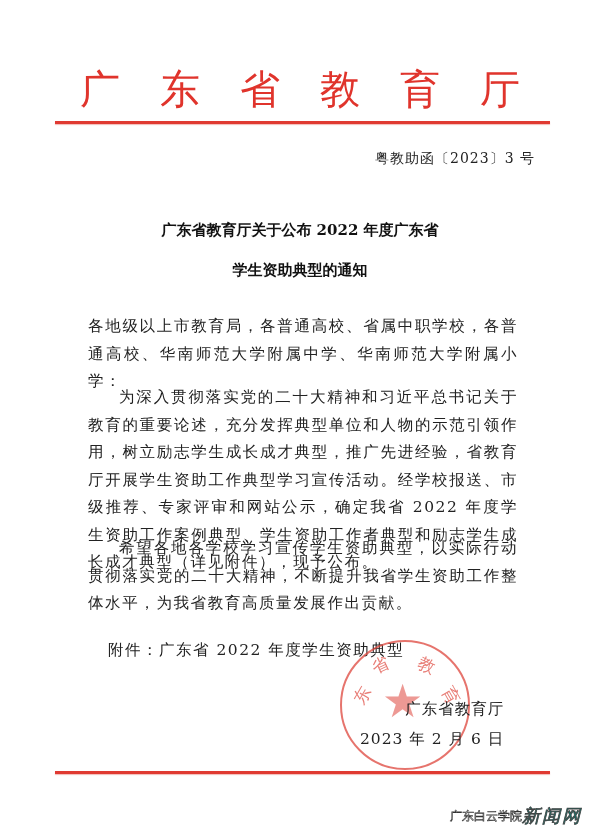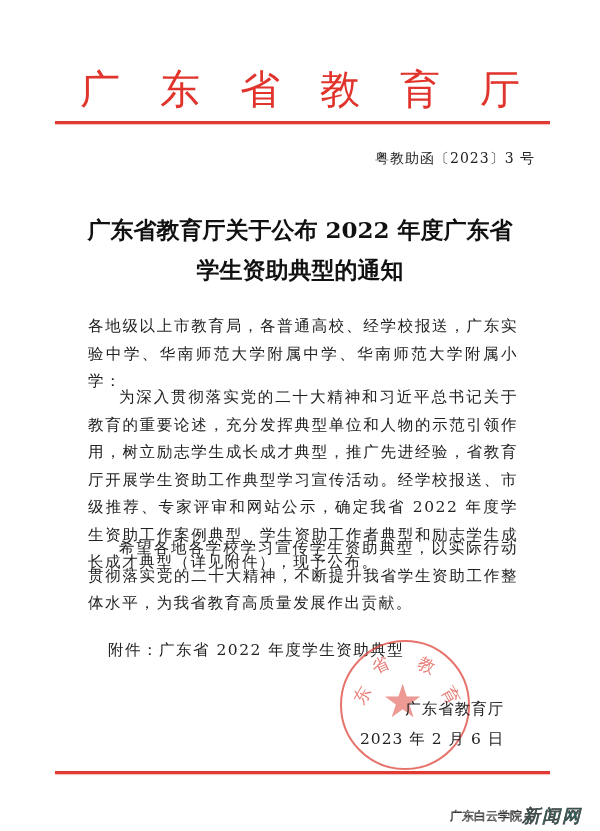--- a/index.html
+++ b/index.html
@@ -14,21 +14,21 @@
 
     .red-rule { position: absolute; left: 55px; width: 495px; height: 3px; background: #e03a32;
                 box-shadow: 0 1px 1px rgba(224,58,50,0.35); }
     .rule-top { top: 121px; }
     .rule-bottom { top: 771px; }
 
     .doc-number { position: absolute; top: 150px; right: 65px; font-size: 14px; color: #222;
                   letter-spacing: 1px; }
 
     .doc-title { position: absolute; top: 210px; left: 0; width: 600px; text-align: center;
-                 font-size: 23px; font-weight: bold; line-height: 40px; color: #111; }
+                 font-size: 15px; font-weight: bold; line-height: 40px; color: #111; }
 
     .body-text { position: absolute; left: 88px; width: 430px; font-size: 15.5px;
                  line-height: 27.5px; letter-spacing: 1.6px; color: #222; text-align: justify; }
     .addressee { top: 313px; }
     .para1 { top: 384px; }
     .para2 { top: 535px; }
     .indent { text-indent: 2em; }
 
     .attachment { position: absolute; top: 640px; left: 108px; font-size: 15.5px;
                   letter-spacing: 1.5px; color: #222; }
@@ -68,21 +68,21 @@
 
   <div class="red-rule rule-top"></div>
 
   <div class="doc-number">粤教助函〔2023〕3 号</div>
 
   <div class="doc-title">
     <div>广东省教育厅关于公布 2022 年度广东省</div>
     <div>学生资助典型的通知</div>
   </div>
 
-  <div class="body-text addressee">各地级以上市教育局，各普通高校、经学校报送，广东实验中学、华南师范大学附属中学、华南师范大学附属小学：</div>
+  <div class="body-text addressee">各地级以上市教育局，各普通高校、省属中职学校，各普通高校、华南师范大学附属中学、华南师范大学附属小学：</div>
 
   <div class="body-text para1 indent">为深入贯彻落实党的二十大精神和习近平总书记关于教育的重要论述，充分发挥典型单位和人物的示范引领作用，树立励志学生成长成才典型，推广先进经验，省教育厅开展学生资助工作典型学习宣传活动。经学校报送、市级推荐、专家评审和网站公示，确定我省 2022 年度学生资助工作案例典型、学生资助工作者典型和励志学生成长成才典型（详见附件），现予公布。</div>
 
   <div class="body-text para2 indent">希望各地各学校学习宣传学生资助典型，以实际行动贯彻落实党的二十大精神，不断提升我省学生资助工作整体水平，为我省教育高质量发展作出贡献。</div>
 
   <div class="attachment">附件：广东省 2022 年度学生资助典型</div>
 
   <div class="stamp">
     <span class="stamp-arc arc1">东</span>
     <span class="stamp-arc arc2">省</span>

